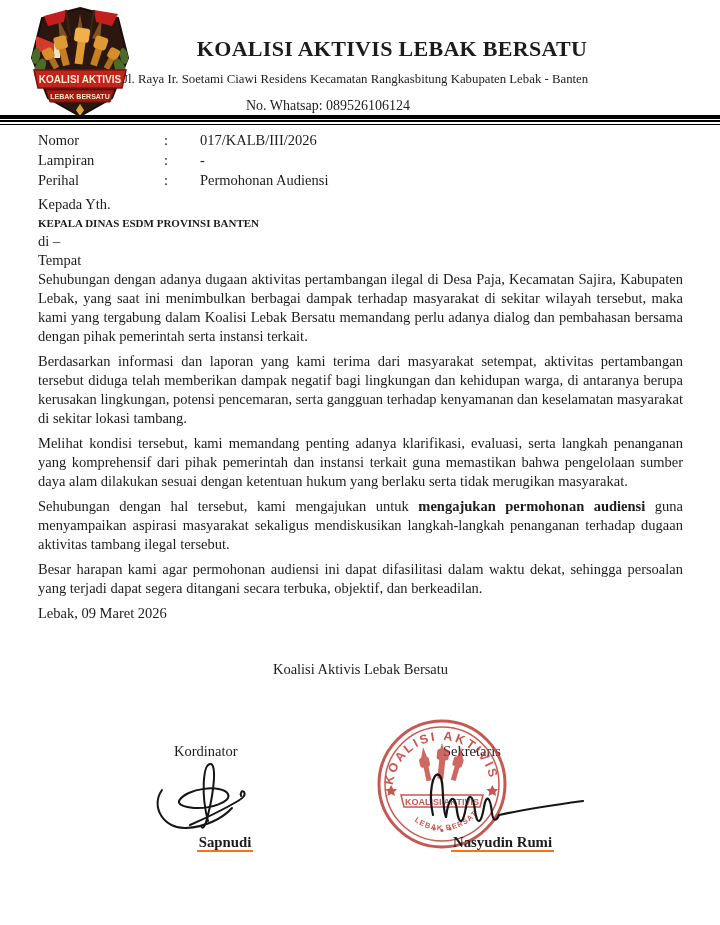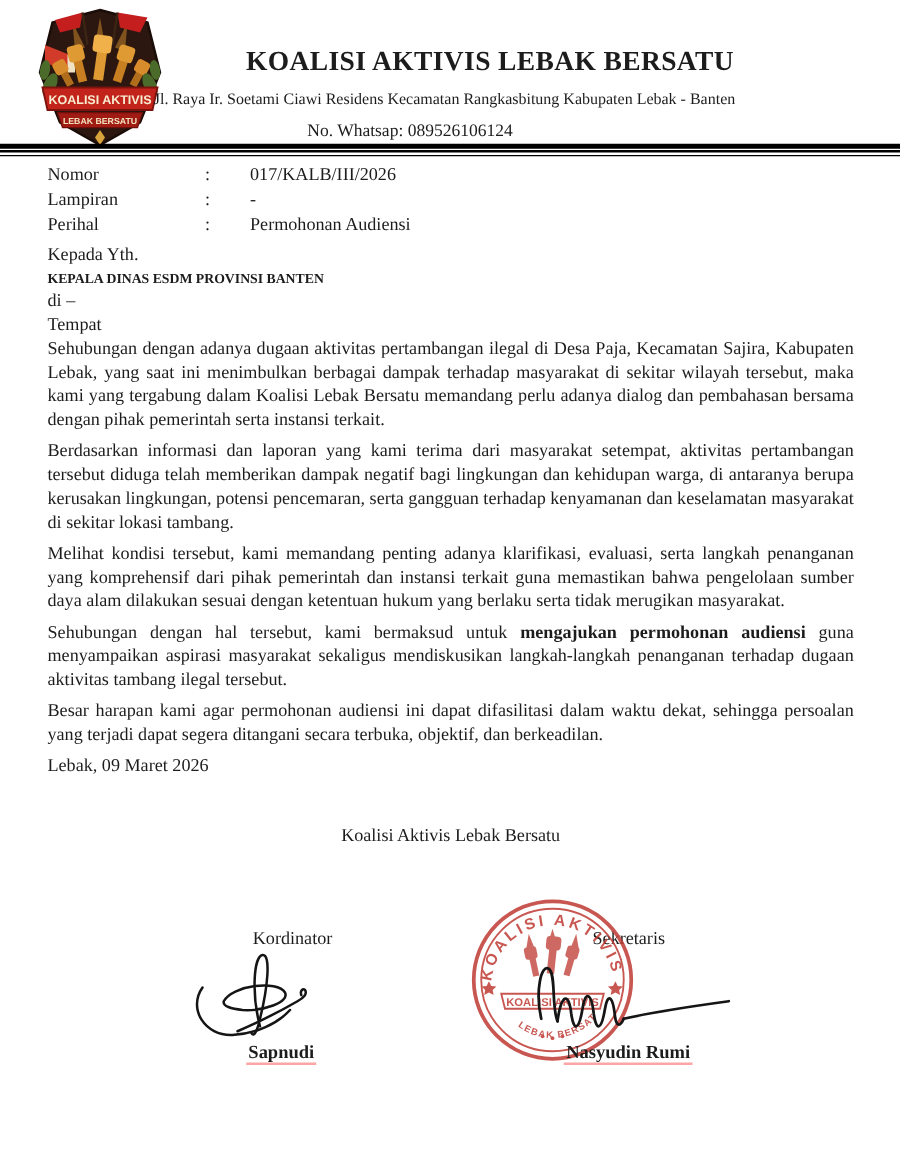--- a/index.html
+++ b/index.html
@@ -37,32 +37,32 @@
   .recipient{margin-top:5px;line-height:18.5px;}
   .recipient .r-name{font-weight:bold;font-size:11px;}
   .body p{
     margin:0 0 6px 0;text-align:justify;line-height:19px;
   }
   .body p.first{margin-top:1px;}
   .date-line{text-align:left;line-height:19px;margin-top:1px;}
   .org-line{text-align:center;margin-top:37px;line-height:19px;}
   
   .role{
-    position:absolute;width:120px;text-align:center;font-size:14.5px;z-index:1;
+    position:absolute;width:120px;font-size:14.5px;z-index:1;
   }
   .role.coordinator{left:174px;top:743px;}
   .role.secretary{left:443px;top:743px;}
   .sig{position:absolute;z-index:3;}
   .sig.left{left:148px;top:757px;}
   .sig.right{left:413px;top:763px;}
   .stamp{position:absolute;left:375px;top:717px;width:134px;height:134px;z-index:2;opacity:.85;}
   .sig-name{
     position:absolute;text-align:center;font-weight:bold;font-size:14.8px;z-index:4;
   }
-  .sig-name span{border-bottom:2px solid #fca5a5;padding:0 2px 0 2px;}
+  .sig-name span{border-bottom:2px solid #f97316;padding:0 2px 0 2px;}
   .sig-name.coordinator{left:165px;top:834px;width:120px;}
   .sig-name.secretary{left:435px;top:834px;width:135px;}
 </style>
 </head>
 <body>
 
 <div class="page">
 
   <svg class="logo" viewBox="0 0 112 114" xmlns="http://www.w3.org/2000/svg">
 
@@ -163,21 +163,21 @@
     <div class="recipient">
       <div>Kepada Yth.</div>
       <div class="r-name">KEPALA DINAS ESDM PROVINSI BANTEN</div>
       <div>di –</div>
       <div>Tempat</div>
     </div>
 
     <p class="first">Sehubungan dengan adanya dugaan aktivitas pertambangan ilegal di Desa Paja, Kecamatan Sajira, Kabupaten Lebak, yang saat ini menimbulkan berbagai dampak terhadap masyarakat di sekitar wilayah tersebut, maka kami yang tergabung dalam Koalisi Lebak Bersatu memandang perlu adanya dialog dan pembahasan bersama dengan pihak pemerintah serta instansi terkait.</p>
     <p>Berdasarkan informasi dan laporan yang kami terima dari masyarakat setempat, aktivitas pertambangan tersebut diduga telah memberikan dampak negatif bagi lingkungan dan kehidupan warga, di antaranya berupa kerusakan lingkungan, potensi pencemaran, serta gangguan terhadap kenyamanan dan keselamatan masyarakat di sekitar lokasi tambang.</p>
     <p>Melihat kondisi tersebut, kami memandang penting adanya klarifikasi, evaluasi, serta langkah penanganan yang komprehensif dari pihak pemerintah dan instansi terkait guna memastikan bahwa pengelolaan sumber daya alam dilakukan sesuai dengan ketentuan hukum yang berlaku serta tidak merugikan masyarakat.</p>
-    <p><span>Sehubungan dengan hal tersebut, kami bermaksud untuk </span><b>mengajukan permohonan audiensi</b><span> guna menyampaikan aspirasi masyarakat sekaligus mendiskusikan langkah-langkah penanganan terhadap dugaan aktivitas tambang ilegal tersebut.</span></p>
+    <p><span>Sehubungan dengan hal tersebut, kami mengajukan untuk </span><b>mengajukan permohonan audiensi</b><span> guna menyampaikan aspirasi masyarakat sekaligus mendiskusikan langkah-langkah penanganan terhadap dugaan aktivitas tambang ilegal tersebut.</span></p>
     <p>Besar harapan kami agar permohonan audiensi ini dapat difasilitasi dalam waktu dekat, sehingga persoalan yang terjadi dapat segera ditangani secara terbuka, objektif, dan berkeadilan.</p>
 
     <div class="date-line">Lebak, 09 Maret 2026</div>
     <div class="org-line">Koalisi Aktivis Lebak Bersatu</div>
   </div>
 
   <div class="role coordinator">Kordinator</div>
   <div class="role secretary">Sekretaris</div>
 
   <svg class="stamp" viewBox="0 0 134 134" xmlns="http://www.w3.org/2000/svg">

